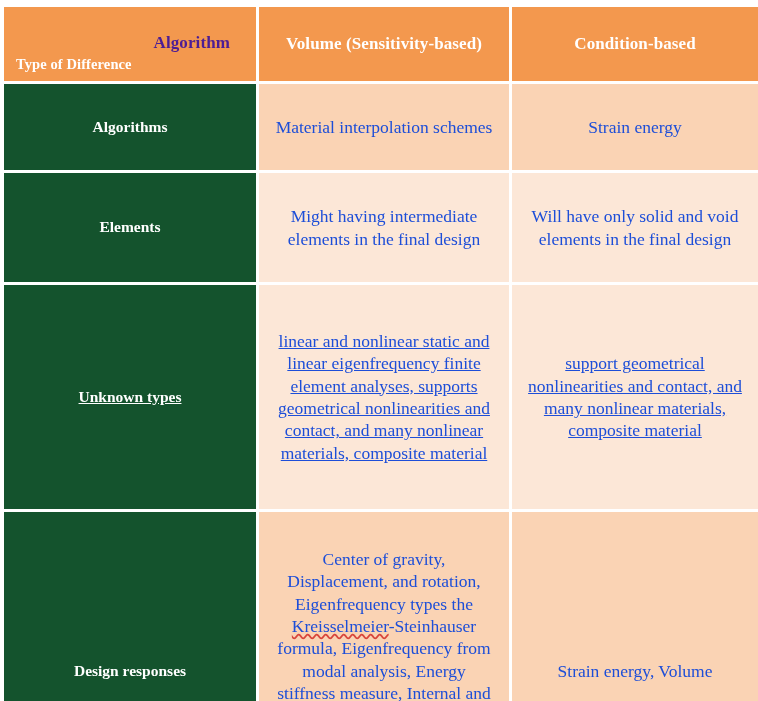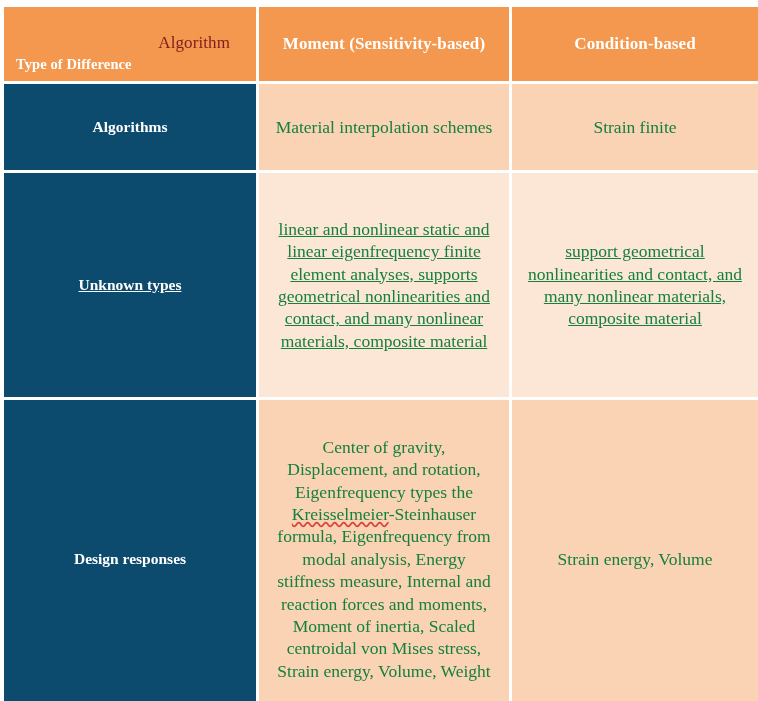--- a/index.html
+++ b/index.html
@@ -56,50 +56,50 @@
   }
   .corner-inner {
     position: relative;
     width: 100%;
     height: 66px;
   }
   .corner-top {
     position: absolute;
     right: 20px;
     top: 22px;
-    font-weight: normal;
+    font-weight: bold;
     font-size: 17px;
-    color: #7f1d1d;
+    color: #4c1d95;
     white-space: nowrap;
   }
   .corner-bottom {
     position: absolute;
     left: 6px;
     bottom: 4px;
     font-weight: bold;
     font-size: 14.5px;
     color: #ffffff;
     white-space: nowrap;
     margin-top: 8px;
   }
 
   
   td.row-label {
-    background: #0c4a6e;
+    background: #14532d;
     color: #ffffff;
     font-weight: bold;
     font-size: 15.5px;
     text-align: center;
     vertical-align: middle;
     padding: 22px 8px;
     line-height: 1.2;
   }
 
   td.cell {
-    color: #15803d;
+    color: #1d4ed8;
     font-size: 17.5px;
     text-align: center;
     vertical-align: middle;
     padding: 7px 14px;
     line-height: 1.28;
   }
 
   tr.shade-dark td.cell { background: #FAD3B4; }
   tr.shade-light td.cell { background: #FCE7D7; }
 
@@ -133,32 +133,37 @@
       <col class="c-cond">
     </colgroup>
     <thead>
       <tr class="header-row">
         <th class="corner-cell">
           <div class="corner-inner">
             <span class="corner-top">Algorithm</span>
             <span class="corner-bottom">Type of Difference</span>
           </div>
         </th>
-        <th>Moment (Sensitivity-based)</th>
+        <th>Volume (Sensitivity-based)</th>
         <th>Condition-based</th>
       </tr>
     </thead>
     <tbody>
 
       <tr class="shade-dark r-algorithms">
         <td class="row-label">Algorithms</td>
         <td class="cell">Material interpolation schemes</td>
-        <td class="cell">Strain finite</td>
+        <td class="cell">Strain energy</td>
       </tr>
 
+      <tr class="shade-light r-elements">
+        <td class="row-label">Elements</td>
+        <td class="cell">Might having intermediate elements in the final design</td>
+        <td class="cell">Will have only solid and void elements in the final design</td>
+      </tr>
 
 
       <tr class="shade-light r-analysis">
         <td class="row-label">Unknown types</td>
         <td class="cell">linear and nonlinear static and linear eigenfrequency finite element analyses, supports geometrical nonlinearities and contact, and many nonlinear materials, composite material</td>
         <td class="cell">support geometrical nonlinearities and contact, and many nonlinear materials, composite material</td>
       </tr>
 
       <tr class="shade-dark r-responses">
         <td class="row-label">Design responses</td>

